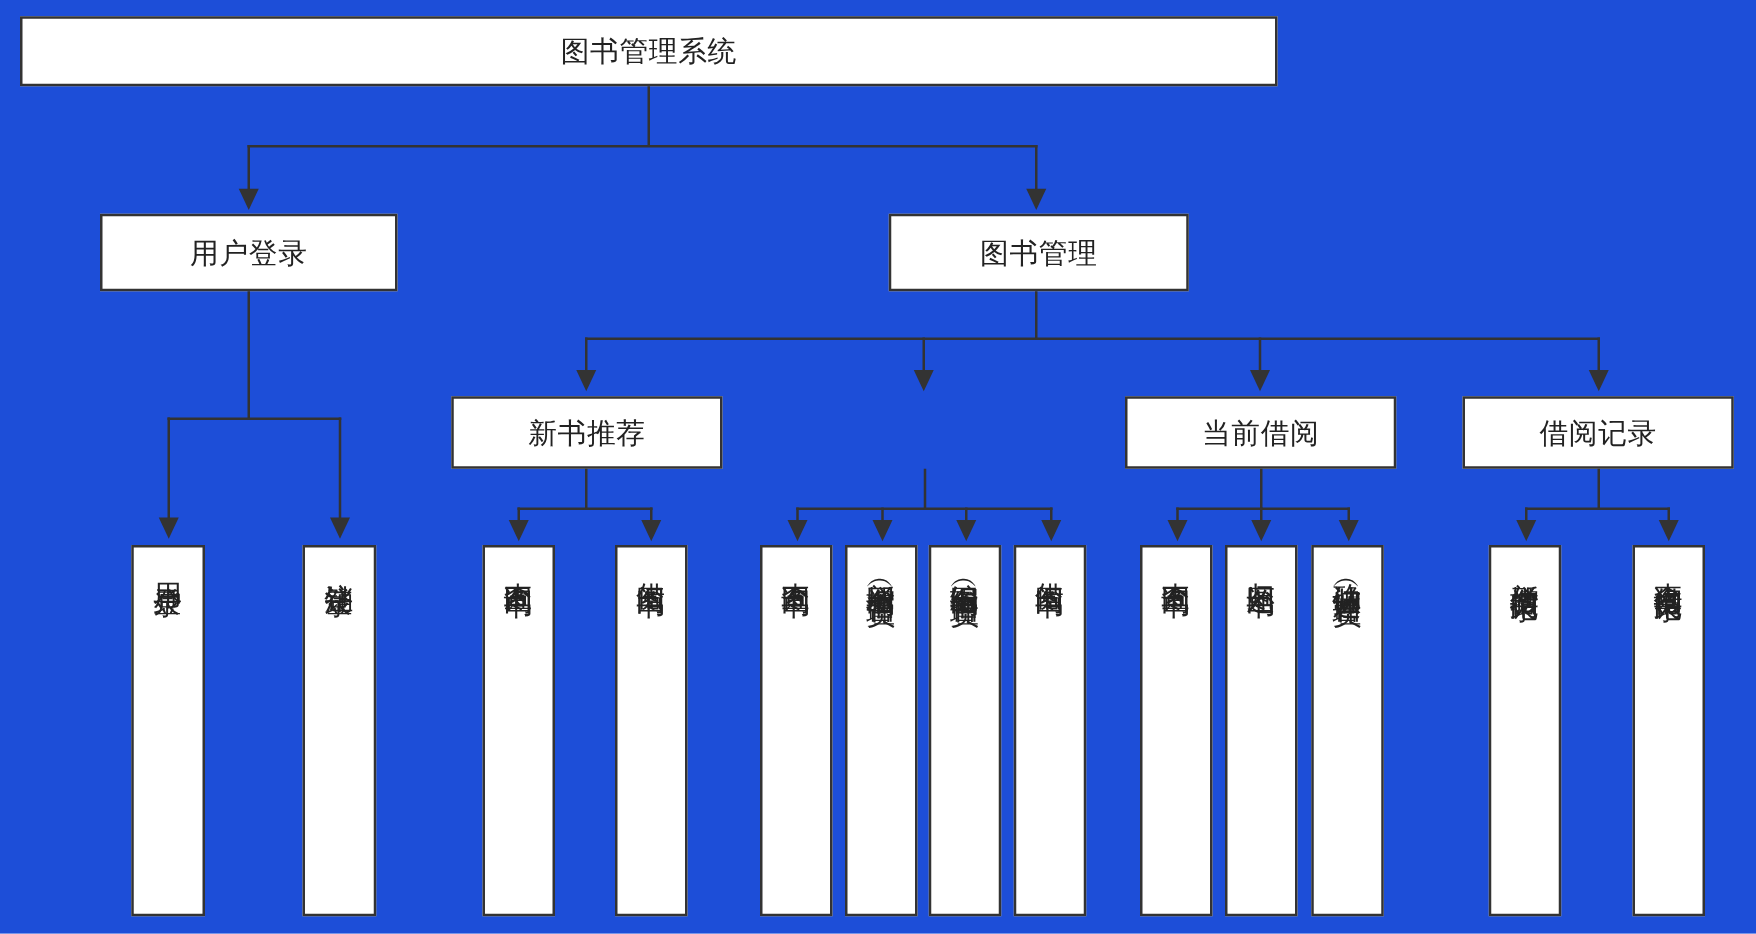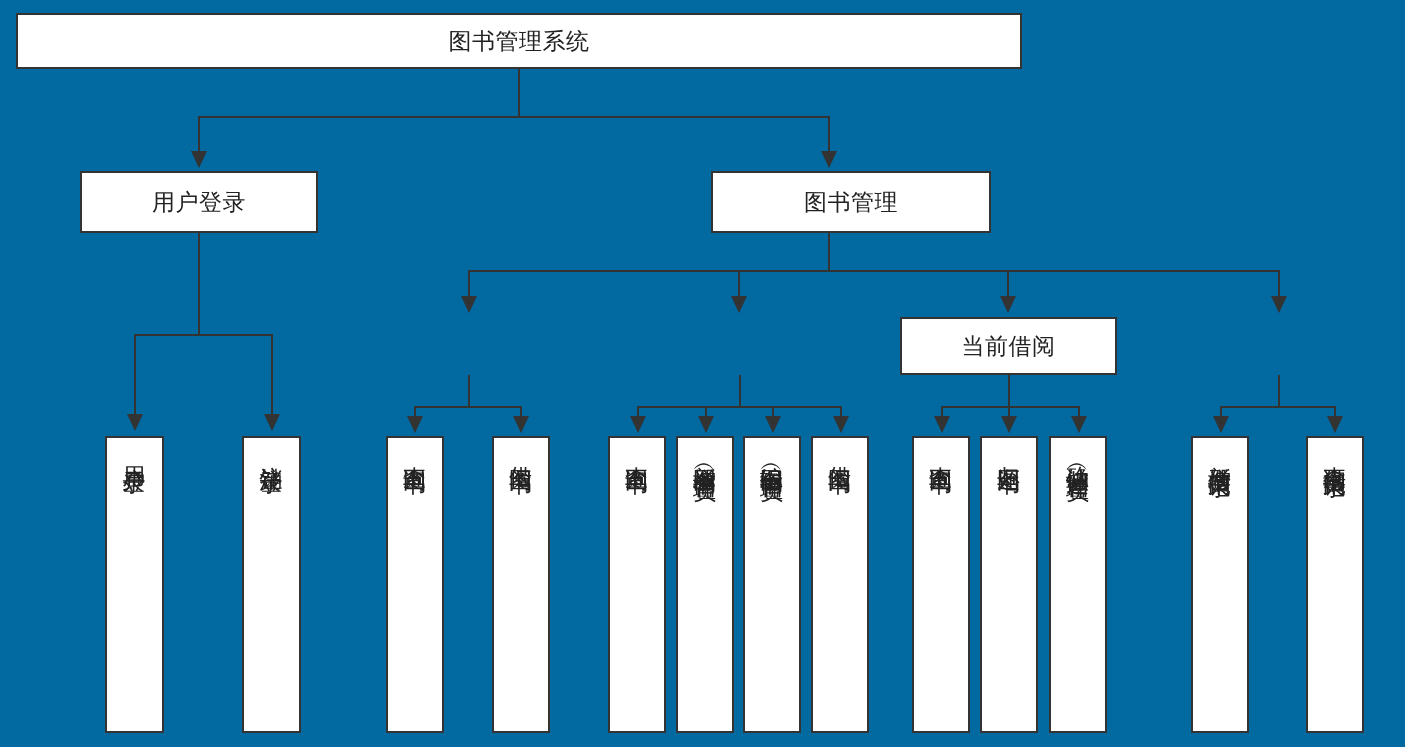--- a/index.html
+++ b/index.html
@@ -4,21 +4,21 @@
 <style>
   html, body {
     margin: 0;
     padding: 0;
     background: #ffffff;
   }
   #canvas {
     position: relative;
     width: 1405px;
     height: 747px;
-    background: #0369a1;
+    background: #1d4ed8;
     font-family: "Liberation Sans", "DejaVu Sans", sans-serif;
     overflow: hidden;
   }
   .node {
     position: absolute;
     box-sizing: border-box;
     border: 2px solid #333333;
     background: #ffffff;
     display: flex;
     align-items: center;
@@ -90,21 +90,21 @@
   <div class="hline" style="left:198px; top:116px; width:632px;"></div>
 
   <div class="vline" style="left:198px; top:116px; height:37px;"></div>
   <div class="arrow" style="left:191px; top:151px;"></div>
   <div class="vline" style="left:828px; top:116px; height:37px;"></div>
   <div class="arrow" style="left:821px; top:151px;"></div>
 
   <div class="node" style="left:80px; top:171px; width:238px; height:62px;">
     <span class="label">用户登录</span>
   </div>
-  <div class="node" style="left:711px; top:171px; width:280px; height:62px;">
+  <div class="node" style="left:711px; top:171px; width:240px; height:62px;">
     <span class="label">图书管理</span>
   </div>
 
   <div class="vline" style="left:198px; top:233px; height:102px;"></div>
   <div class="hline" style="left:134px; top:334px; width:139px;"></div>
   <div class="vline" style="left:134px; top:334px; height:82px;"></div>
   <div class="arrow" style="left:127px; top:414px;"></div>
   <div class="vline" style="left:271px; top:334px; height:82px;"></div>
   <div class="arrow" style="left:264px; top:414px;"></div>
 
@@ -120,22 +120,28 @@
 
   <div class="vline" style="left:468px; top:270px; height:28px;"></div>
   <div class="arrow" style="left:461px; top:296px;"></div>
   <div class="vline" style="left:738px; top:270px; height:28px;"></div>
   <div class="arrow" style="left:731px; top:296px;"></div>
   <div class="vline" style="left:1007px; top:270px; height:28px;"></div>
   <div class="arrow" style="left:1000px; top:296px;"></div>
   <div class="vline" style="left:1278px; top:270px; height:28px;"></div>
   <div class="arrow" style="left:1271px; top:296px;"></div>
 
+  <div class="node" style="left:361px; top:317px; width:217px; height:58px;">
+    <span class="label">新书推荐</span>
+  </div>
   <div class="node" style="left:900px; top:317px; width:217px; height:58px;">
     <span class="label">当前借阅</span>
+  </div>
+  <div class="node" style="left:1170px; top:317px; width:217px; height:58px;">
+    <span class="label">借阅记录</span>
   </div>
 
   <div class="vline" style="left:468px; top:375px; height:32px;"></div>
   <div class="hline" style="left:414px; top:406px; width:108px;"></div>
   <div class="vline" style="left:414px; top:406px; height:12px;"></div>
   <div class="arrow" style="left:407px; top:416px;"></div>
   <div class="vline" style="left:520px; top:406px; height:12px;"></div>
   <div class="arrow" style="left:513px; top:416px;"></div>
 
   <div class="node vert" style="left:386px; top:436px; width:58px; height:297px;">

